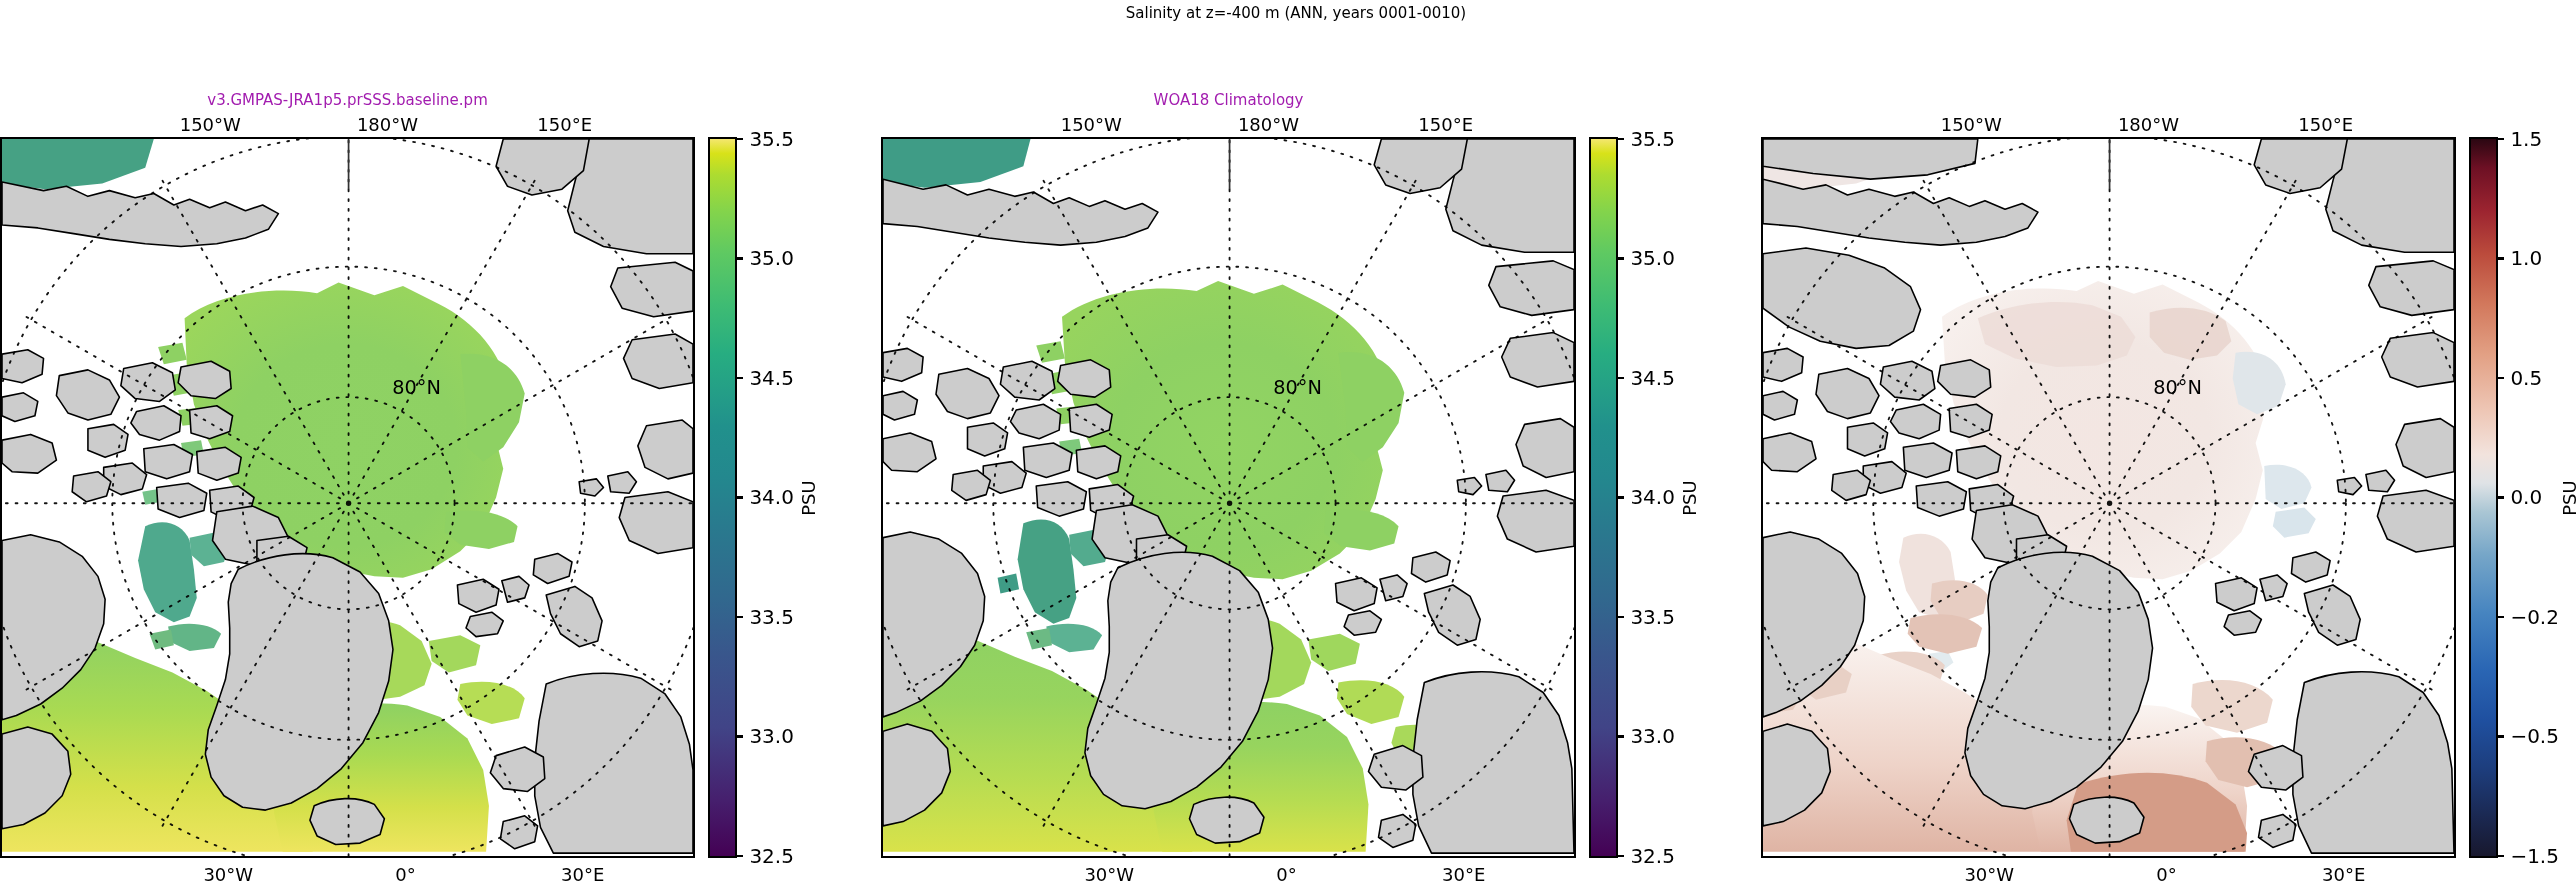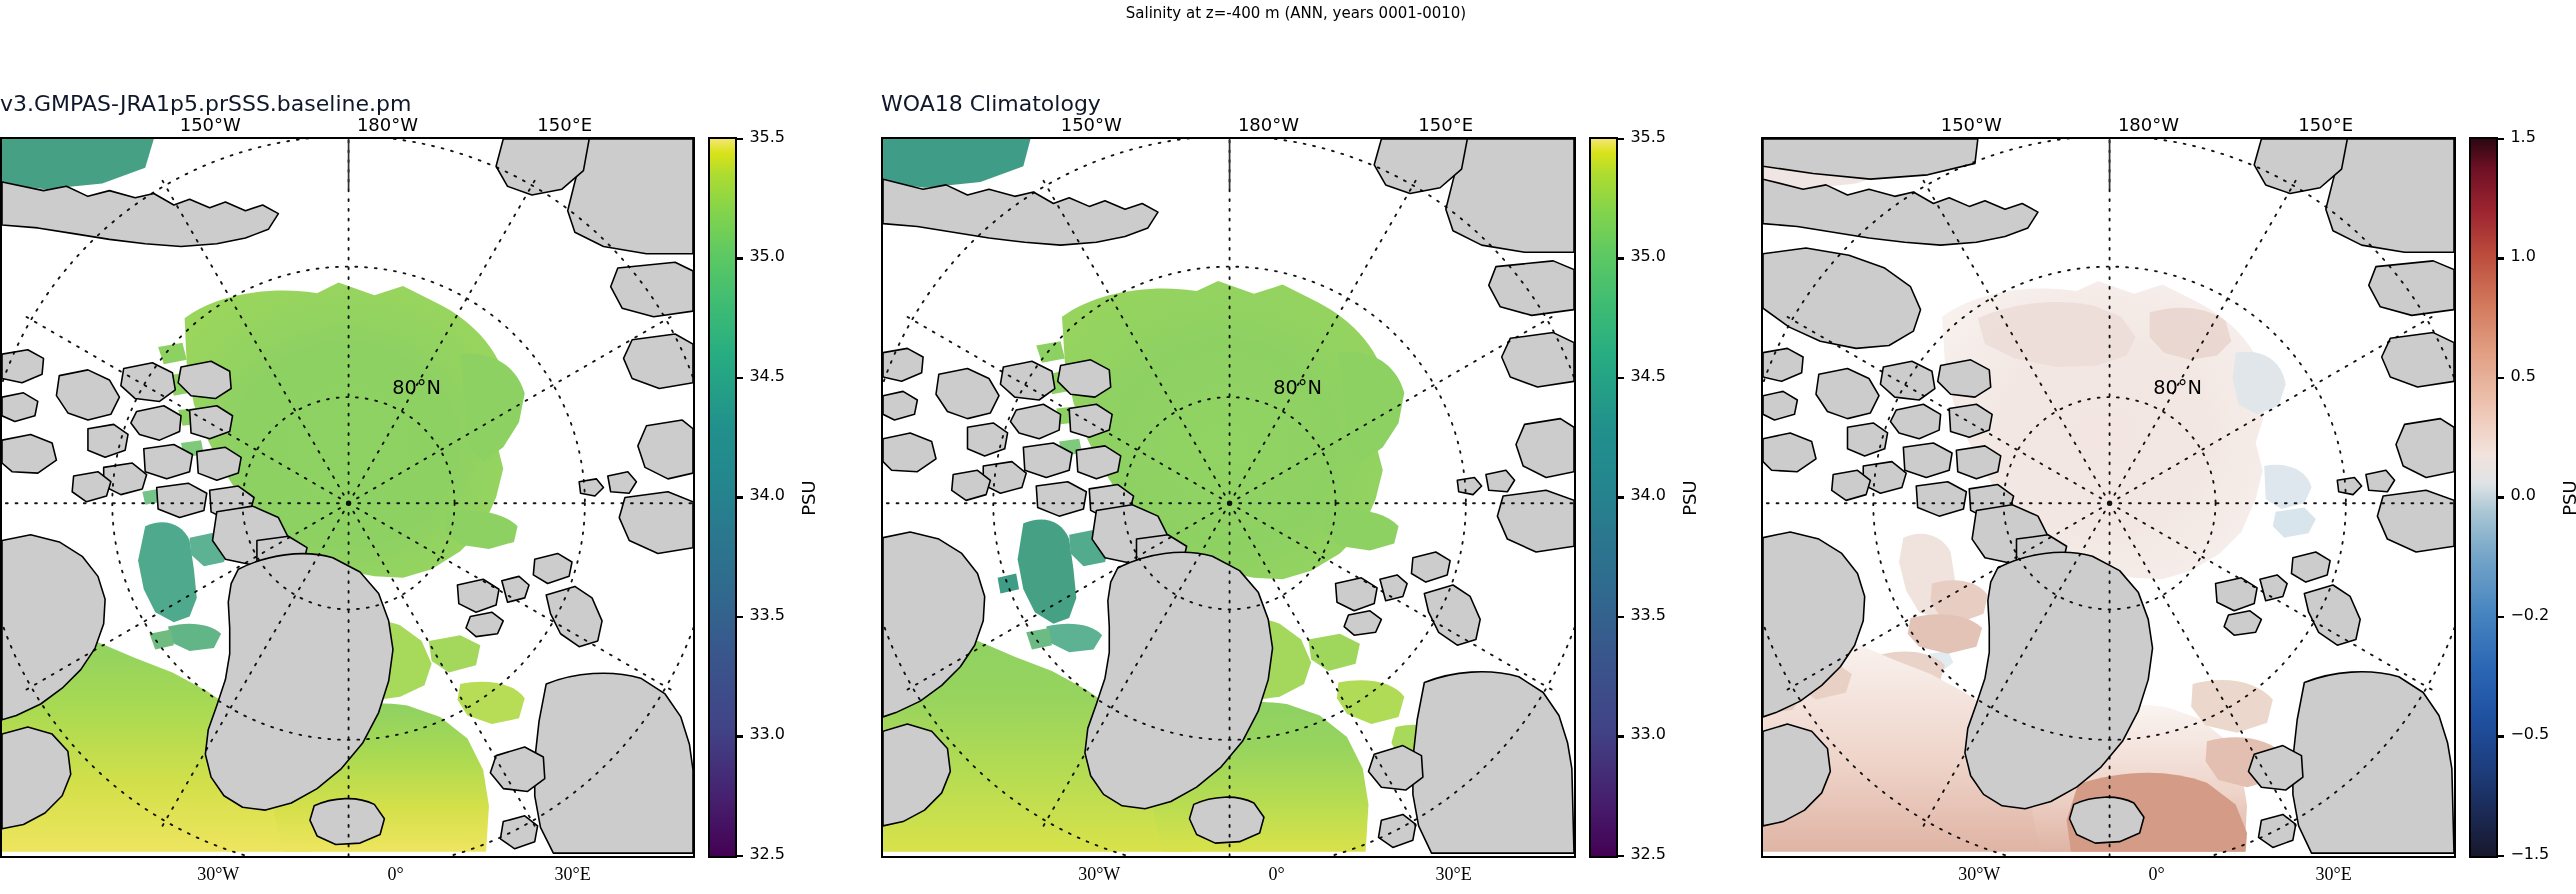--- a/index.html
+++ b/index.html
@@ -8,25 +8,25 @@
 
   .figure{position:absolute;inset:0;background:#fff;}
 
   .fig-title{
     position:absolute;top:4.3px;left:8px;width:2576px;text-align:center;
     font-size:15px;color:#000;letter-spacing:0px;
   }
 
   .panel{position:absolute;top:137px;width:695px;height:721px;}
   .panel-title{
-    position:absolute;top:-46px;left:0;width:100%;
-    font-size:22px;color:#0f172a;white-space:nowrap;
+    position:absolute;top:-46px;left:0;width:100%;text-align:center;
+    font-size:15px;color:#a21caf;white-space:nowrap;
   }
   .lon-top{position:absolute;top:-23px;left:0;width:100%;height:21.6px;}
-  .lon-bot{position:absolute;bottom:-29px;left:8px;width:100%;height:23px;font-family:Liberation Serif, serif;}
+  .lon-bot{position:absolute;bottom:-29px;left:18px;width:100%;height:23px;}
   .lon-lab{position:absolute;font-size:18px;color:#000;transform:translateX(-50%);white-space:nowrap;margin-left:40px;}
 
   .map{
     position:absolute;left:0;top:0;width:100%;height:100%;
     border:2.2px solid #000;box-sizing:border-box;overflow:hidden;background:#ffffff;
   }
   .map svg{display:block;width:100%;height:100%;}
 
   
   .cbar{position:absolute;top:137px;width:29px;height:721px;border:2.2px solid #000;box-sizing:border-box;}
@@ -40,21 +40,21 @@
   .cbar-balance{
     background:linear-gradient(to top,
       #18182e 0%, #1b2a55 6%, #1d3d7c 12%, #1f50a0 19%,
       #2a66b4 26%, #4785c0 34%, #76a6c8 42%, #aac6d4 48%,
       #dfe3e6 52%, #f2e3dd 56%, #eec7b6 62%, #e2a084 70%,
       #d2785c 77%, #bb4b3c 84%, #9c2430 90%, #6d1024 96%, #2b0712 100%);
   }
   .cb-ticks{position:absolute;left:100%;top:0;height:100%;width:115px;}
   .cb-tick{position:absolute;left:0;height:0;}
   .cb-tick i{display:block;position:absolute;left:0;top:-1.1px;width:8px;height:2.2px;background:#000;}
-  .cb-tick span{position:absolute;left:14.4px;top:-12.2px;font-size:16px;color:#000;white-space:nowrap;}
+  .cb-tick span{position:absolute;left:14.4px;top:-12.2px;font-size:20px;color:#000;white-space:nowrap;}
   .cb-unit{
     position:absolute;left:81px;top:50%;font-size:18px;color:#000;
     transform:translateY(-50%) rotate(-90deg);transform-origin:center center;white-space:nowrap;
   }
 
   .grid-label{font-size:27px;fill:#000;font-family:"DejaVu Sans",sans-serif;}
 </style>
 </head>
 <body>
 

